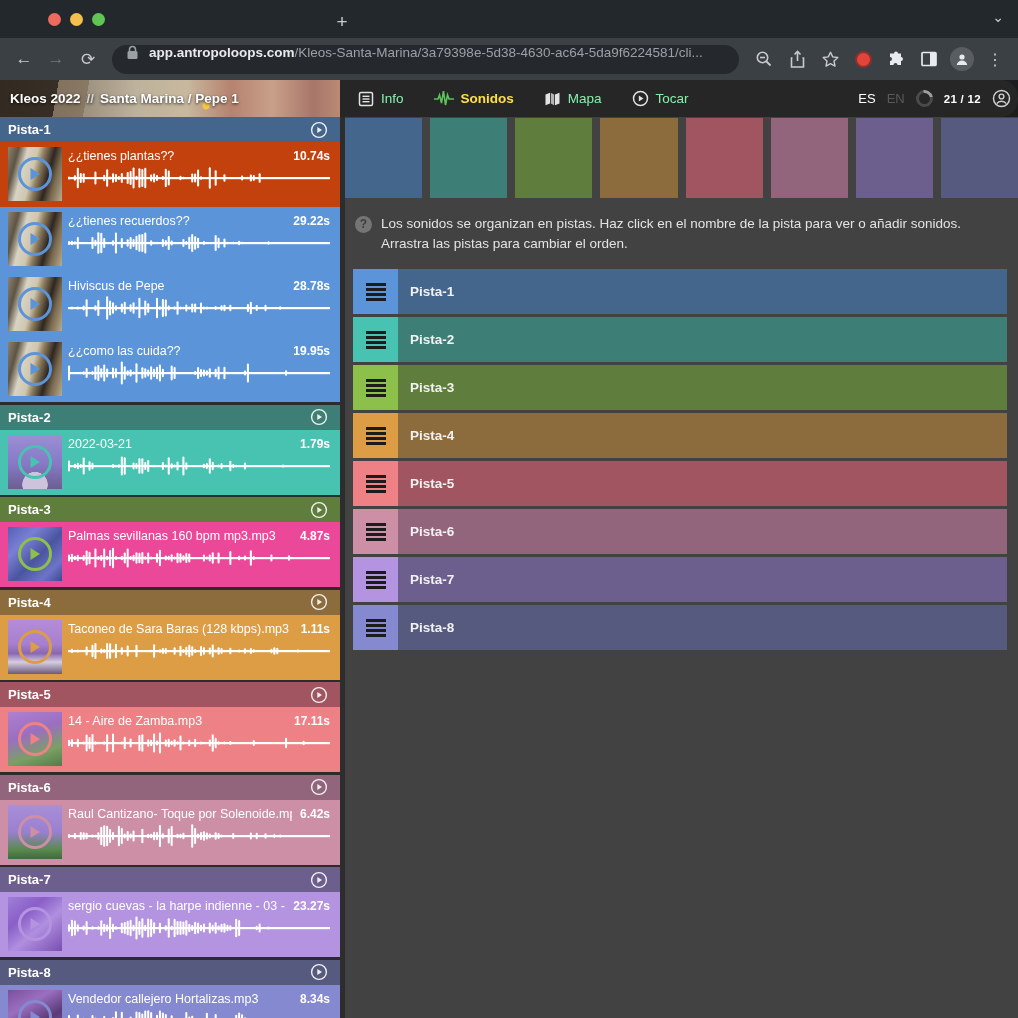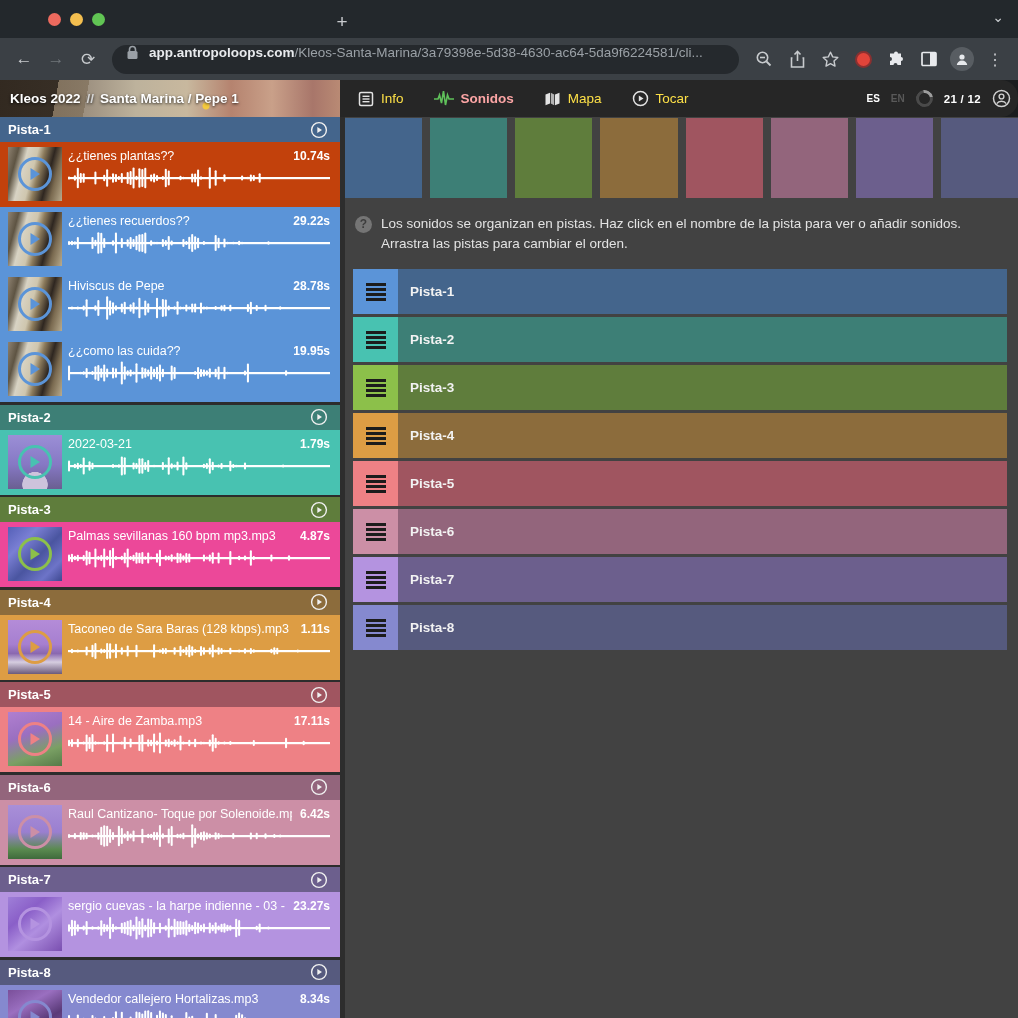--- a/index.html
+++ b/index.html
@@ -40,24 +40,24 @@
     background:
       radial-gradient(circle at 206px 26px, #f4c93f 0 3px, transparent 4px),
       linear-gradient(100deg, rgba(40,32,24,.85) 0 58px, rgba(122,105,82,.6) 58px 88px, rgba(0,0,0,0) 88px),
       linear-gradient(90deg,#6f6152 0%,#96897a 22%,#bdb29c 40%,#c8b89e 55%,#b5836f 68%,#c9a089 80%,#a8766a 92%,#b98a74 100%);
     display:flex; align-items:center; }
   .crumb { position:relative; z-index:2; padding-left:10px; font-size:13.5px; color:#fff;
            text-shadow:0 1px 3px rgba(0,0,0,.8); white-space:nowrap; }
   .crumb .sep { color:#d5d5d5; padding:0 6px; font-weight:bold; }
   .crumb .proj, .crumb .sess { font-weight:bold; }
   .hnav { position:absolute; left:358px; top:0; height:37px; display:flex; align-items:center; gap:30px; }
-  .hnav-item { display:flex; align-items:center; gap:7px; color:#fde047; font-size:13.5px; cursor:pointer; }
+  .hnav-item { display:flex; align-items:center; gap:7px; color:#86efac; font-size:13.5px; cursor:pointer; }
   .hnav-item.active { font-weight:bold; }
   .hright { position:absolute; right:7px; top:0; height:37px; display:flex; align-items:center; gap:11px; }
-  .lang { font-size:10px; font-weight:bold; }
+  .lang { font-size:13px; font-weight:normal; }
   .lang.es { color:#fff; }
   .lang.en { color:#595959; }
   .ring { width:17px; height:17px; border-radius:50%; border:3px solid #4a4a4a; border-top-color:#9d9d9d; transform:rotate(35deg); }
   .counter { color:#fff; font-size:11.5px; font-weight:bold; letter-spacing:.3px; }
 
   
   .content { display:flex; height:901px; overflow:hidden; }
   .sidebar { width:340px; flex:0 0 340px; background:#2c2c2c; overflow:hidden; }
   .main { flex:1; background:#424242; border-left:5px solid #2d2d2d; overflow:hidden; }
 
@@ -177,21 +177,21 @@
   <div class="hnav">
     <span class="hnav-item">
       <svg width="16" height="16" viewBox="0 0 16 16">
           <rect x="1.5" y="1.5" width="13" height="13" rx="1.5" fill="none" stroke="#e3e3e3" stroke-width="1.5"></rect>
           <line x1="4.5" y1="5.3" x2="11.5" y2="5.3" stroke="#e3e3e3" stroke-width="1.4"></line>
           <line x1="4.5" y1="8" x2="11.5" y2="8" stroke="#e3e3e3" stroke-width="1.4"></line>
           <line x1="4.5" y1="10.7" x2="11.5" y2="10.7" stroke="#e3e3e3" stroke-width="1.4"></line>
         </svg>
       <span>Info</span>
     </span>
-    <span class="hnav-item active" style="color:#fca5a5">
+    <span class="hnav-item active" style="color:#fde047">
       <svg width="20" height="16" viewBox="0 0 20 16">
           <path d="M0 8 h4 l1.5-4 2 8 2-12 2 14 2-10 1.5 4 H20" fill="none" stroke="#5fc15a" stroke-width="1.6"></path>
         </svg>
       <span>Sonidos</span>
     </span>
     <span class="hnav-item">
       <svg width="17" height="16" viewBox="0 0 17 16">
           <path d="M1.5 3.5 L6 1.8 V12.5 L1.5 14.2 Z" fill="#e3e3e3"></path>
           <path d="M6.8 1.8 L10.2 3.5 V14.2 L6.8 12.5 Z" fill="#e3e3e3" opacity=".75"></path>
           <path d="M11 3.5 L15.5 1.8 V12.5 L11 14.2 Z" fill="#e3e3e3"></path>

